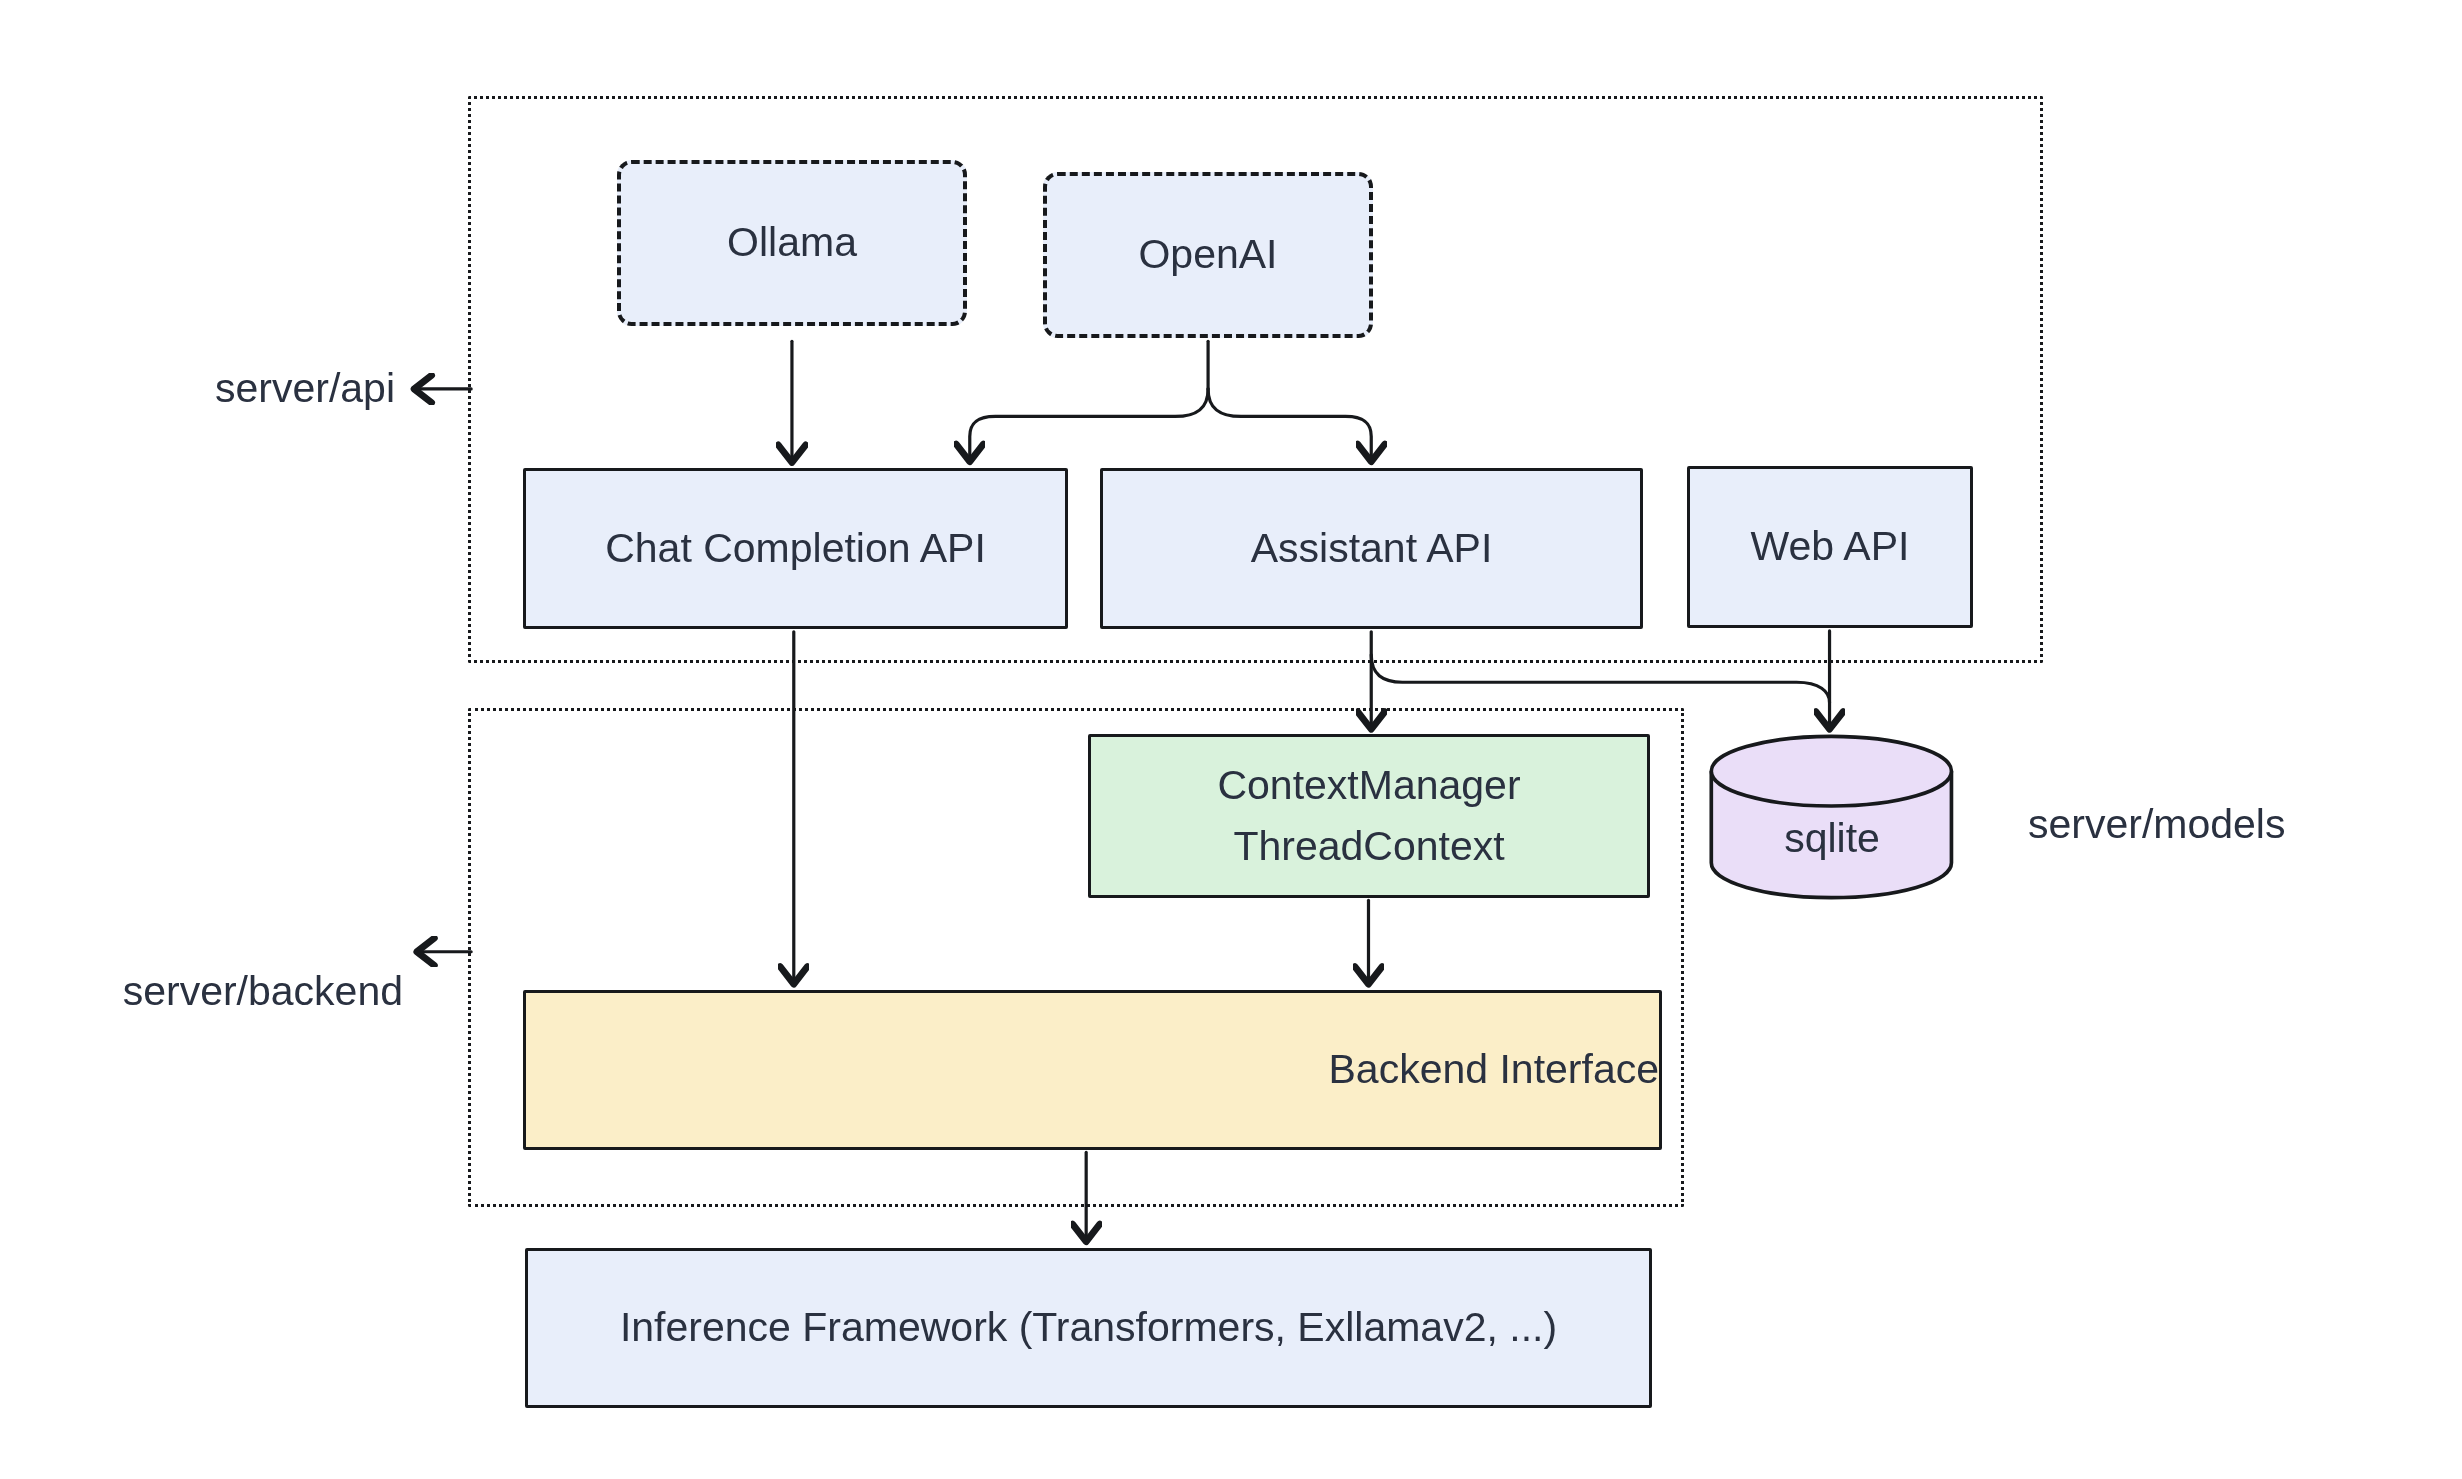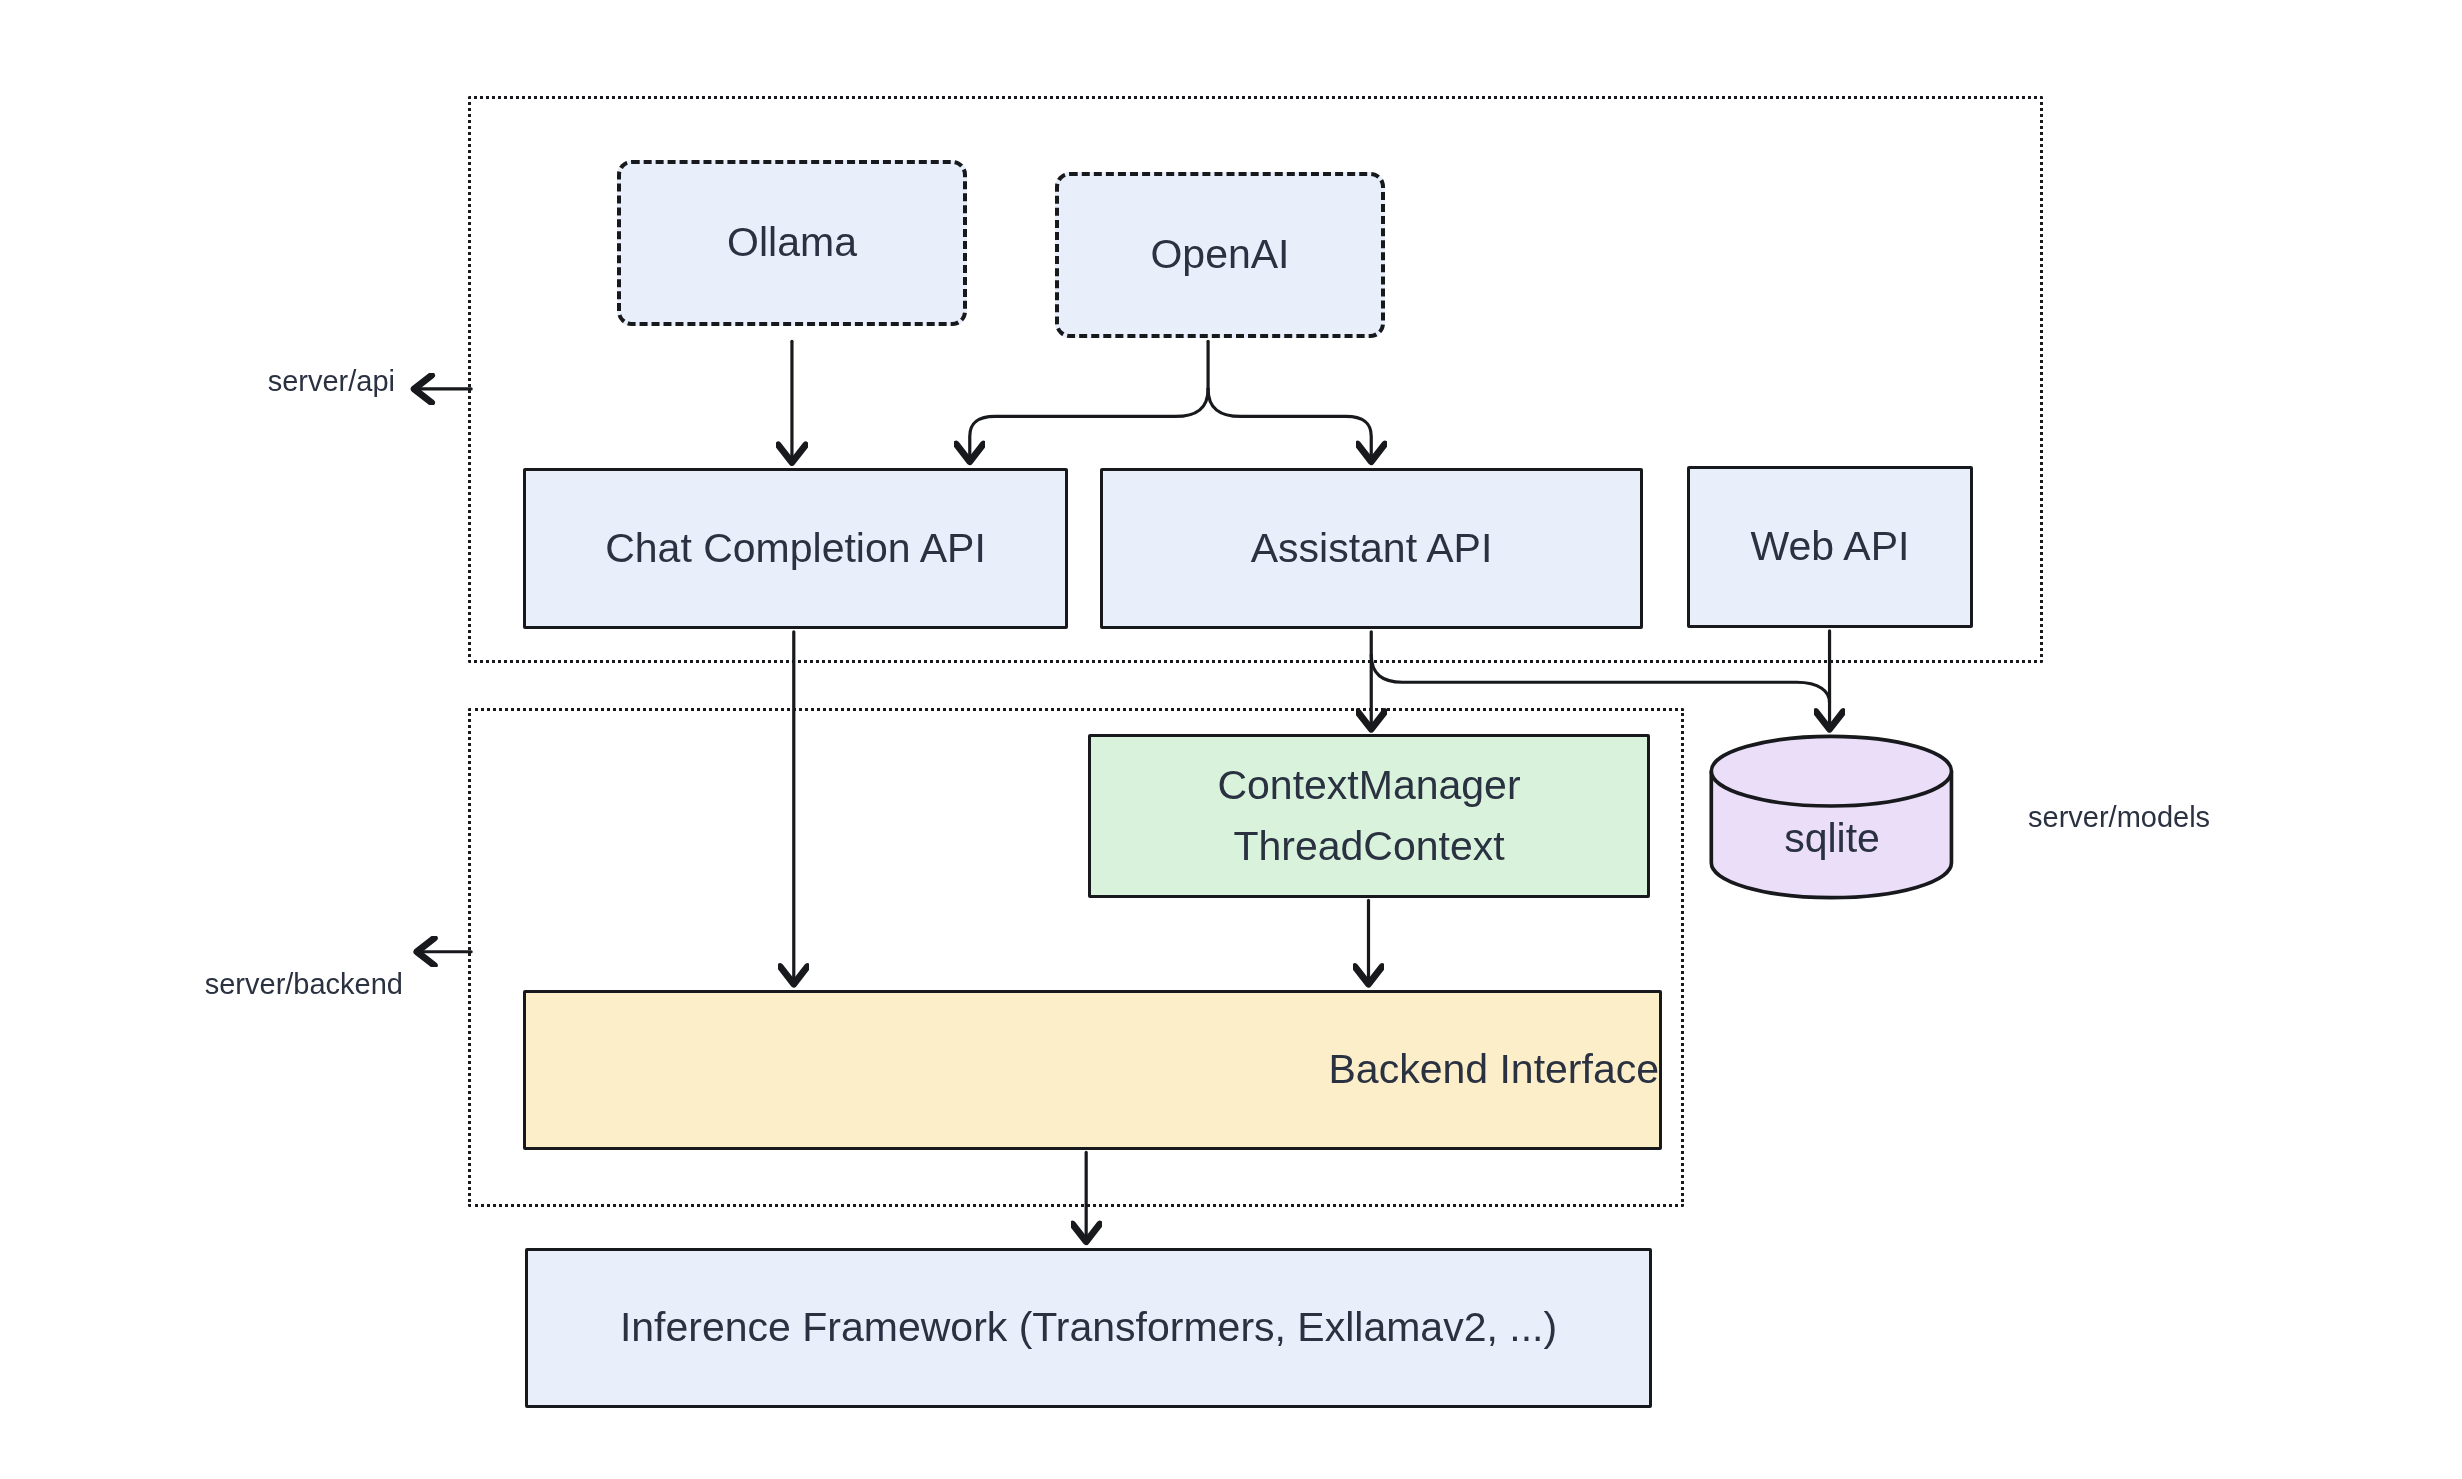--- a/index.html
+++ b/index.html
@@ -28,21 +28,21 @@
     align-items:center;justify-content:center;
     font-size:41px;line-height:1.5;
     text-align:center;
     box-sizing:border-box;
   }
   .node.dashed{
     border-width:4.6px;border-style:dashed;border-radius:14.7px;
   }
   .side-label{
     position:absolute;
-    font-size:29px;line-height:1.2;
+    font-size:41px;line-height:1.2;
     white-space:nowrap;
   }
   .right-align{text-align:right;}
   .cyl-label{
     position:absolute;
     display:flex;align-items:center;justify-content:center;
     font-size:41px;
   }
 </style>
 </head>
@@ -79,21 +79,21 @@
     <g stroke="currentColor" stroke-width="4">
       <path d="M1867,841 L1867,941 A131,38 0 0 0 2129,941 L2129,841" fill="#eadef8"></path>
       <ellipse cx="1998" cy="841" rx="131" ry="38" fill="#eadef8"></ellipse>
     </g>
   </svg>
 
   <div class="node dashed" style="left: 617px; top: 160px; width: 350px; height: 166px; background: rgb(232, 238, 250);">
     <span>Ollama</span>
   </div>
 
-  <div class="node dashed" style="left: 1043px; top: 172px; width: 330px; height: 166px; background: rgb(232, 238, 250); margin-left: 12px;">
+  <div class="node dashed" style="left: 1043px; top: 172px; width: 330px; height: 166px; background: rgb(232, 238, 250);">
     <span>OpenAI</span>
   </div>
 
   <div class="node" style="left: 523px; top: 468px; width: 545px; height: 161px; background: rgb(232, 238, 250);">
     <span>Chat Completion API</span>
   </div>
 
   <div class="node" style="left: 1100px; top: 468px; width: 543px; height: 161px; background: rgb(232, 238, 250);">
     <span>Assistant API</span>
   </div>

